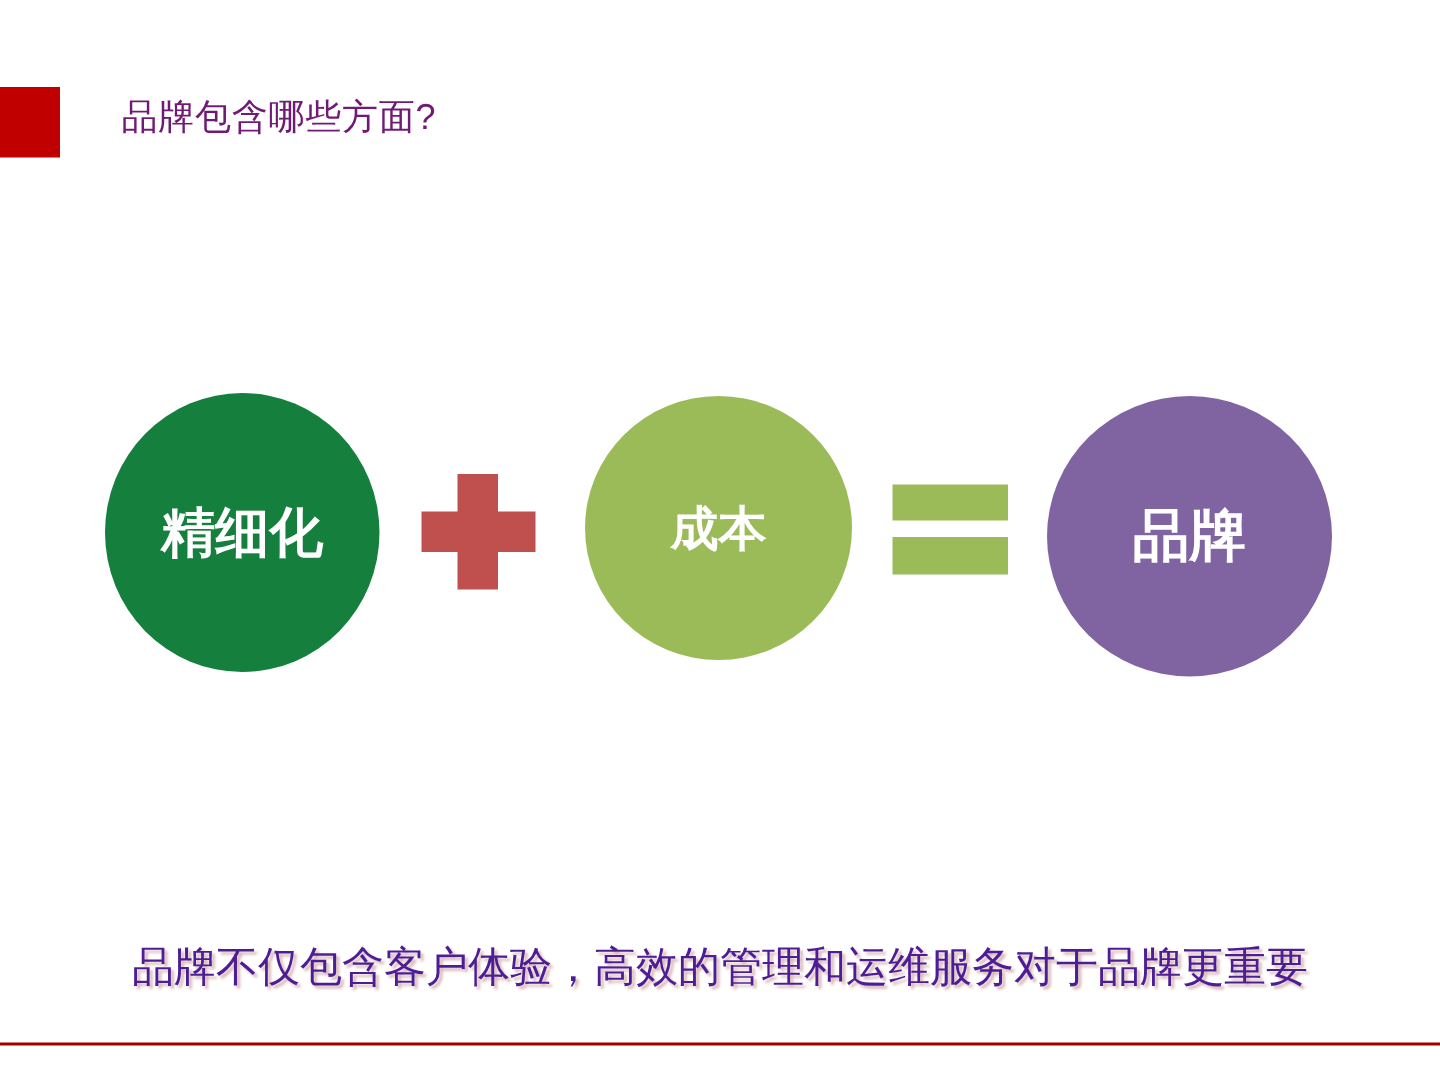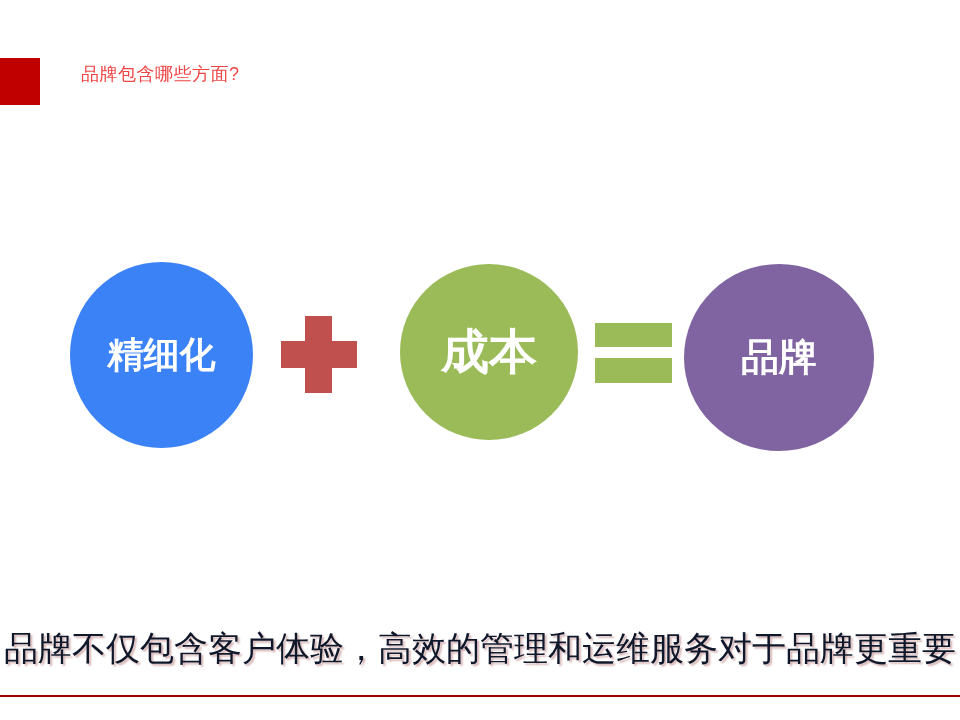--- a/index.html
+++ b/index.html
@@ -23,57 +23,57 @@
       width: 40px;
       height: 47px;
       background: #C00000;
     }
     
     .title {
       position: absolute;
       left: 81px;
       top: 62px;
       margin: 0;
-      font-size: 18px;
+      font-size: 24px;
       font-weight: normal;
-      color: #ef4444;
+      color: #701a75;
       letter-spacing: 0.5px;
     }
     
     .circle {
       position: absolute;
       border-radius: 50%;
       display: flex;
       align-items: center;
       justify-content: center;
       text-align: center;
       color: #ffffff;
       font-weight: bold;
     }
     .circle .line { display: block; }
     .circle-red {
       left: 70px;
       top: 262px;
       width: 183px;
       height: 186px;
-      background: #3b82f6;
+      background: #15803d;
       font-size: 36px;
       line-height: 1.22;
     }
     .circle-green {
-      left: 400px;
+      left: 390px;
       top: 264px;
       width: 178px;
       height: 176px;
       background: #9BBB59;
-      font-size: 48px;
+      font-size: 32px;
       line-height: 1.45;
     }
     .circle-purple {
-      left: 684px;
+      left: 698px;
       top: 264px;
       width: 190px;
       height: 187px;
       background: #8064A2;
       font-size: 38px;
     }
     
     .plus {
       position: absolute;
       left: 281px;
@@ -122,23 +122,23 @@
       background: #9BBB59;
     }
     
     .footer-text {
       position: absolute;
       left: 0;
       top: 626px;
       width: 960px;
       margin: 0;
       text-align: center;
-      font-size: 34px;
+      font-size: 28px;
       font-weight: normal;
-      color: #0f172a;
+      color: #4c1d95;
       text-shadow: 2px 2px 2px rgba(120, 0, 0, 0.30);
     }
     
     .divider {
       position: absolute;
       left: 0;
       top: 695px;
       width: 960px;
       height: 2px;
       background: #A00000;

